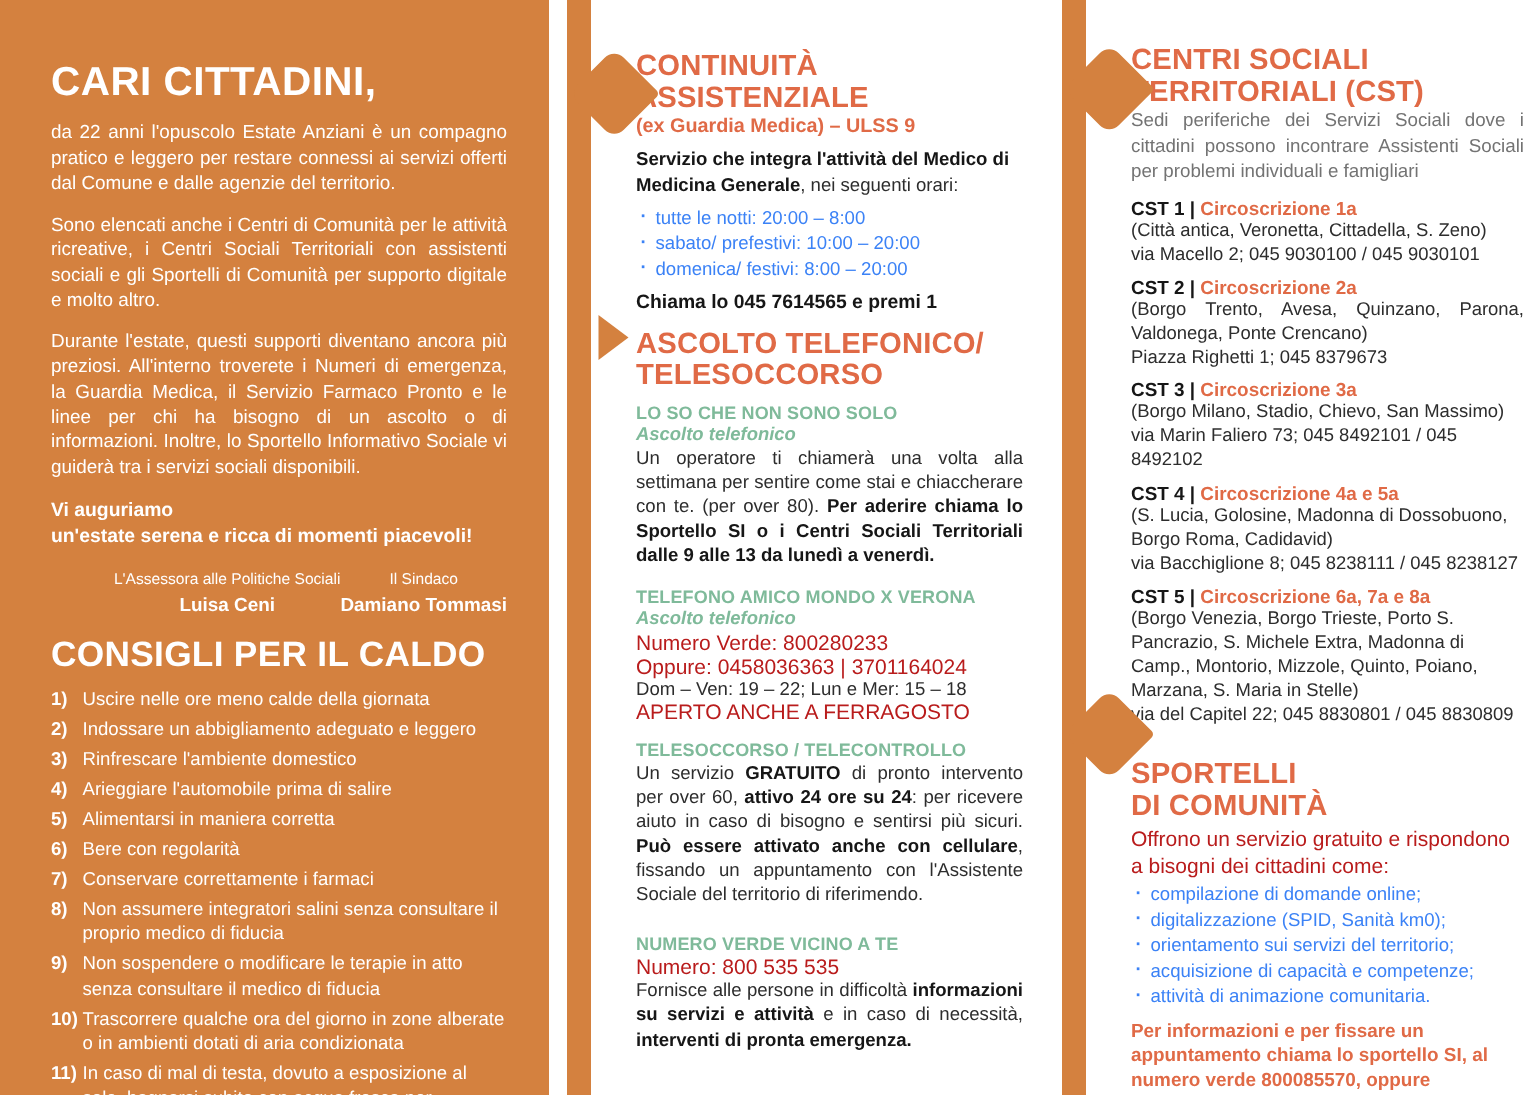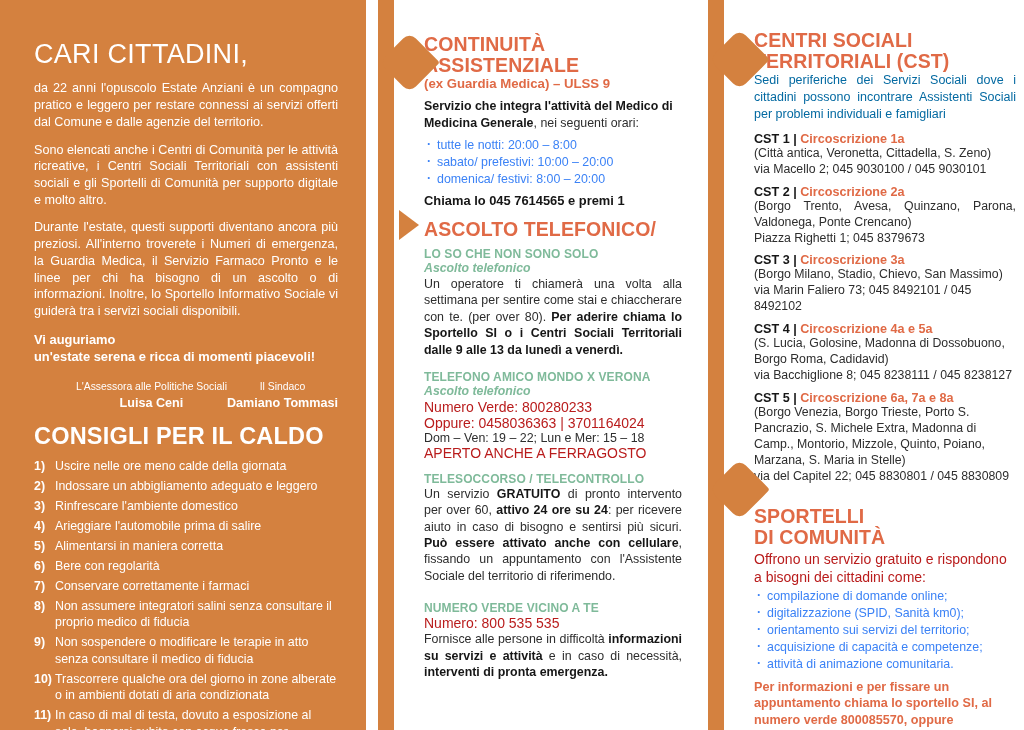--- a/index.html
+++ b/index.html
@@ -11,21 +11,21 @@
     position:relative;
   }
   .page{position:absolute;inset:0;display:flex;}
 
   
   .col-left{
     width:366px;height:730px;background:#d4813f;position:relative;
     box-sizing:border-box;padding:30px 28px 0 34px;color:#ffffff;
   }
   .col-left h1{
-    font-size:27px;font-weight:normal;letter-spacing:.3px;
+    font-size:27px;font-weight:bold;letter-spacing:.3px;
     margin:10px 0 12px 0;line-height:1.05;
   }
   .col-left p{
     font-size:12.6px;line-height:1.33;margin:0 0 11px 0;text-align:justify;
   }
   .wish{font-weight:bold;font-size:12.9px;line-height:1.35;margin-bottom:14px;}
   .signature{display:flex;justify-content:flex-end;margin:0 0 10px 0;}
   .sig-block{text-align:center;font-size:10.4px;line-height:1.4;}
   .sig-block .name{font-weight:bold;font-size:12.6px;display:block;margin-top:1px;}
   .col-left h2{
@@ -86,21 +86,21 @@
   .blk-b{font-size:14px;font-weight:normal;color:#b91c1c;margin:0;}
   .thin{font-size:12.4px;color:#2d2d2d;margin:0;}
   .sp{height:11px;}
   .sp-sm{height:6px;}
 
   
   .cst-title{font-size:12.6px;font-weight:bold;color:#161616;margin:0;}
   .cst-title .circ{color:#e06a46;font-weight:bold;}
   .cst-line{font-size:12.3px;color:#2d2d2d;line-height:1.3;margin:0;}
   .cst-block{margin-bottom:7px;}
-  .intro-just{font-size:12.5px;line-height:1.34;color:#0369a1;text-align:justify;margin:0 0 9px 0;}
+  .intro-just{font-size:12.5px;line-height:1.34;color:#737373;text-align:justify;margin:0 0 9px 0;}
   .orange-b{color:#e06a46;font-weight:bold;font-size:12.6px;line-height:1.33;margin:0;}
 </style>
 </head>
 <body>
 
 <div class="page">
 
   <section class="col-left">
     <h1>CARI CITTADINI,</h1>
 
@@ -193,20 +193,21 @@
       <li>tutte le notti: 20:00 – 8:00</li>
       <li>sabato/ prefestivi: 10:00 – 20:00</li>
       <li>domenica/ festivi: 8:00 – 20:00</li>
     </ul>
     <p class="strong-line">Chiama lo 045 7614565 e premi 1</p>
 
     <div class="sp"></div>
 
     <h3 class="sect">
       <span>ASCOLTO TELEFONICO/</span><br>
+      <span>TELESOCCORSO</span>
     </h3>
 
     <div class="sp-sm"></div>
 
     <div class="green-h">LO SO CHE NON SONO SOLO</div>
     <div class="green-it">Ascolto telefonico</div>
     <p class="body just"><span>Un operatore ti chiamerà una volta alla settimana per sentire come stai e chiaccherare con te. (per over 80). </span><span class="b">Per aderire chiama lo Sportello SI o i Centri Sociali Territoriali dalle 9 alle 13 da lunedì a venerdì.</span></p>
 
     <div class="sp-sm"></div>
 

